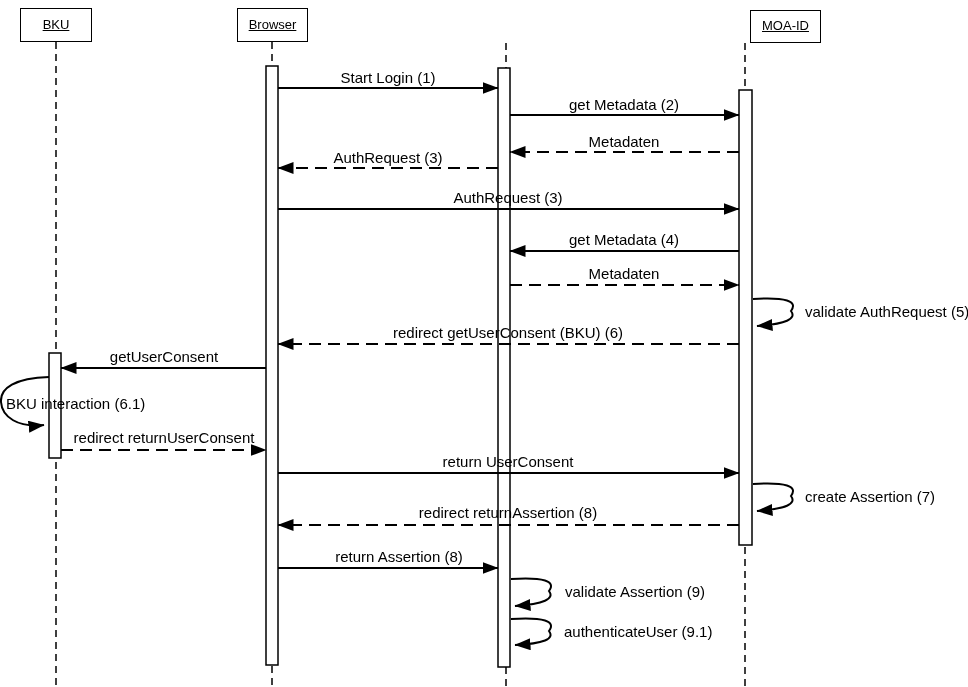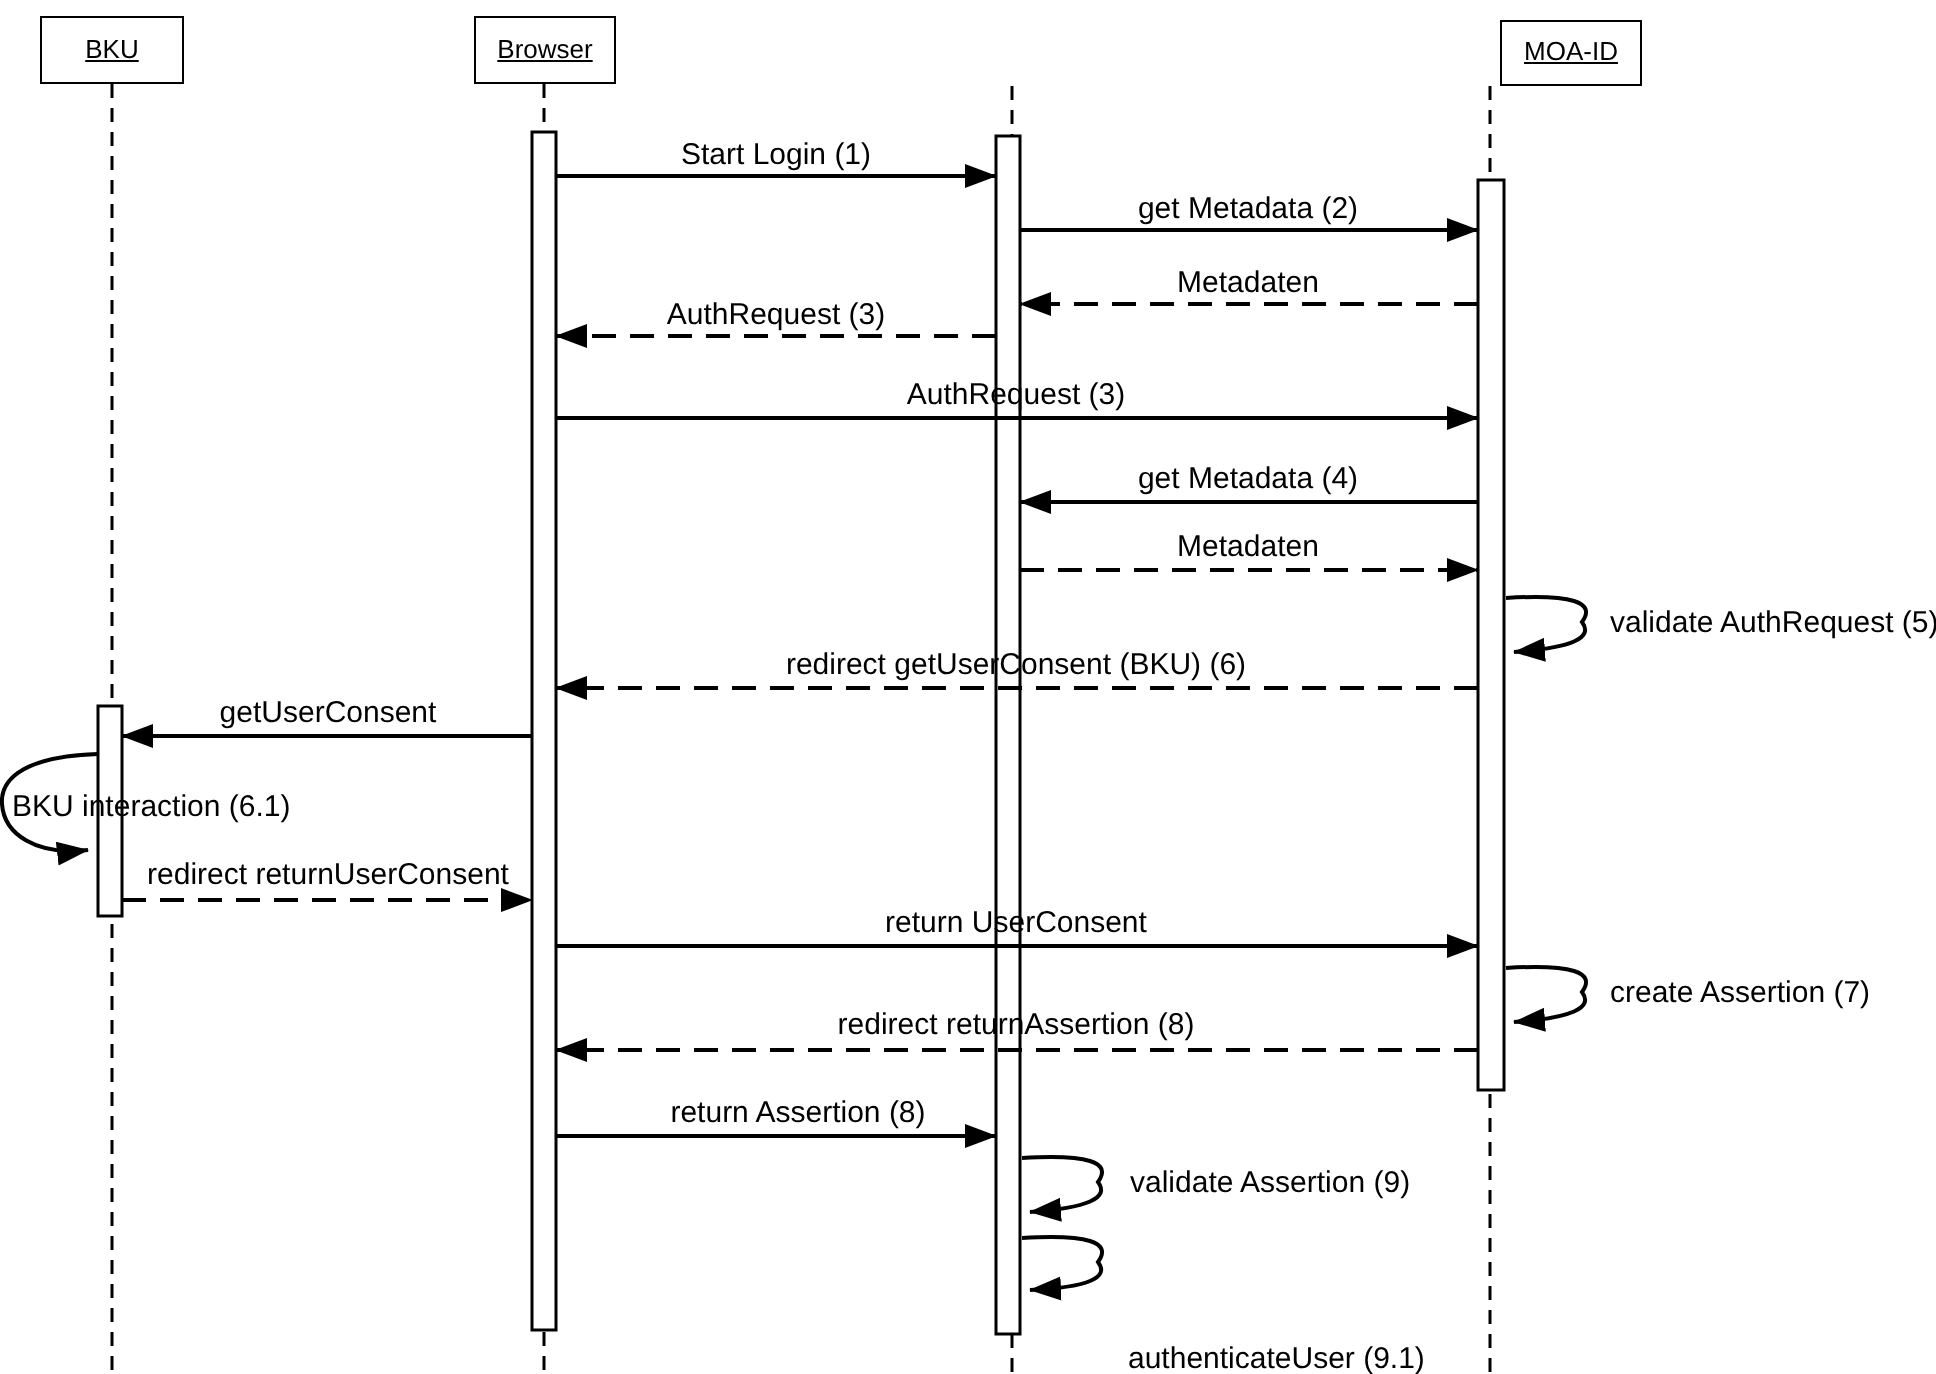--- a/index.html
+++ b/index.html
@@ -109,15 +109,15 @@
   <div class="mlabel" style="left:805px; top:304px;">validate AuthRequest (5)</div>
   <div class="mlabel centered" style="left:508px; top:325px;">redirect getUserConsent (BKU) (6)</div>
   <div class="mlabel centered" style="left:164px; top:349px;">getUserConsent</div>
   <div class="mlabel" style="left:6px; top:396px;">BKU interaction (6.1)</div>
   <div class="mlabel centered" style="left:164px; top:430px;">redirect returnUserConsent</div>
   <div class="mlabel centered" style="left:508px; top:454px;">return UserConsent</div>
   <div class="mlabel" style="left:805px; top:489px;">create Assertion (7)</div>
   <div class="mlabel centered" style="left:508px; top:505px;">redirect returnAssertion (8)</div>
   <div class="mlabel centered" style="left:387px; top:549px;padding-left:24px;">return Assertion (8)</div>
   <div class="mlabel" style="left:565px; top:584px;">validate Assertion (9)</div>
-  <div class="mlabel" style="left:564px; top:624px;margin-top:48px;">authenticateUser (9.1)</div>
+  <div class="mlabel" style="left:564px; top:624px;">authenticateUser (9.1)</div>
 
 </div>
 
 </body></html>

